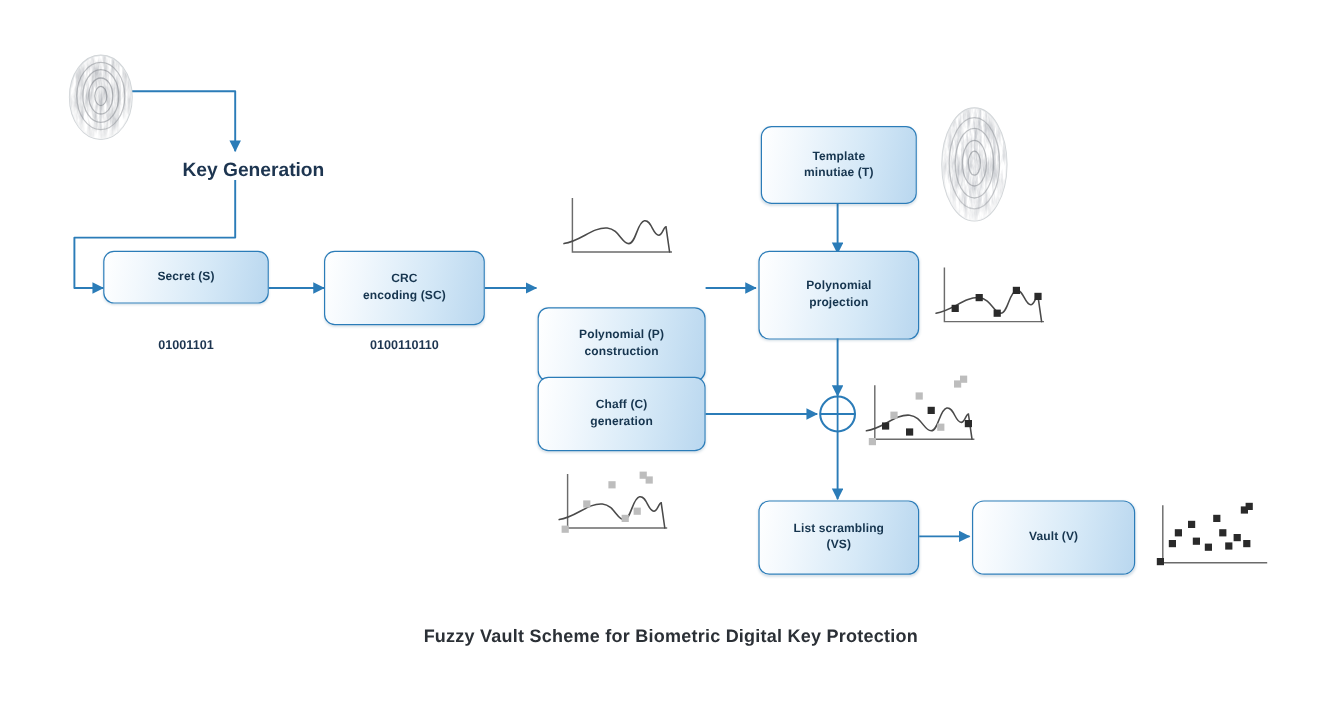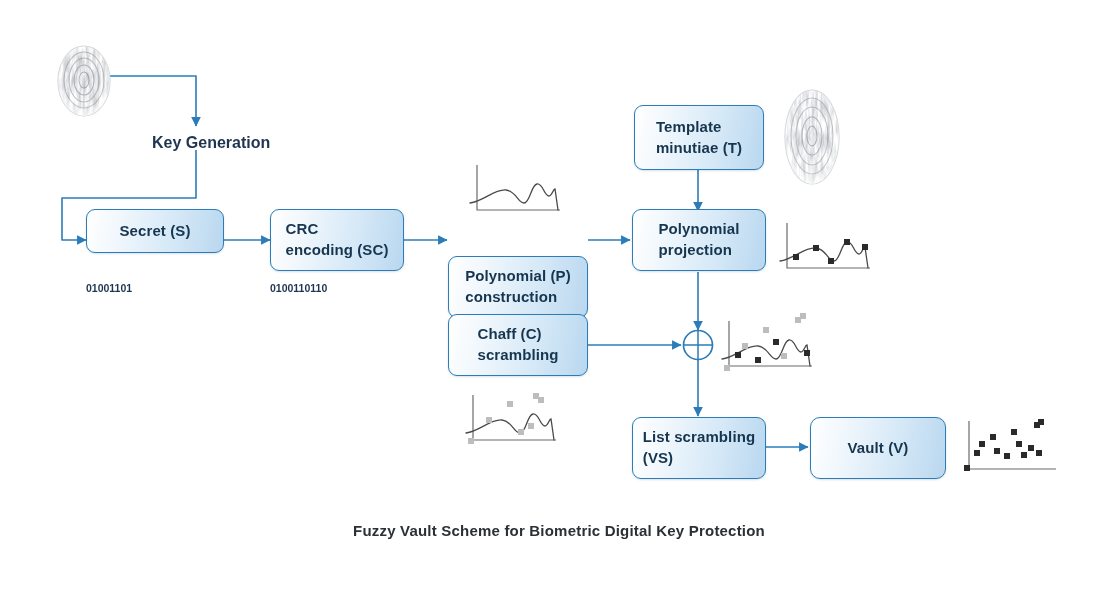--- a/index.html
+++ b/index.html
@@ -27,23 +27,23 @@
   .box {
     position: absolute;
     box-sizing: border-box;
     border: 1.4px solid #2b7cb8;
     border-radius: 9px;
     background: linear-gradient(100deg, #ffffff 0%, #f2f8fd 22%, #d6e9f7 62%, #b9d7ef 100%);
     box-shadow: 0 1px 2px rgba(40,90,130,0.18);
     display: flex;
     align-items: center;
     justify-content: center;
-    text-align: left;
+    text-align: center;
     color: #16354f;
-    font-size: 15px;
+    font-size: 10px;
     font-weight: bold;
     line-height: 1.38;
     letter-spacing: .1px;
     padding: 2px 6px;
   }
   .box span { display: block; }
 
   
   .label {
     position: absolute;
@@ -51,20 +51,21 @@
     font-size: 16px;
     font-weight: bold;
     white-space: nowrap;
   }
   .binlabel {
     position: absolute;
     color: #1d3550;
     font-size: 10.5px;
     font-weight: bold;
     white-space: nowrap;
+    text-align: center;
   }
 
   
   #caption {
     position: absolute;
     left: 0;
     top: 522px;
     width: 1118px;
     text-align: center;
     font-size: 15px;
@@ -255,32 +256,32 @@
 <div class="box" style="left:448px; top:209px; width:140px; height:62px;margin-top:47px;">
   <div>
     <span>Polynomial (P)</span>
     <span>construction</span>
   </div>
 </div>
 
 <div class="box" style="left:448px; top:314px; width:140px; height:62px;">
   <div>
     <span>Chaff (C)</span>
-    <span>scrambling</span>
+    <span>generation</span>
   </div>
 </div>
 
 <div class="box" style="left:634px; top:105px; width:130px; height:65px;">
   <div>
     <span>Template</span>
     <span>minutiae (T)</span>
   </div>
 </div>
 
-<div class="box" style="left:632px; top:209px; width:134px; height:62px;">
+<div class="box" style="left:632px; top:209px; width:134px; height:74px;">
   <div>
     <span>Polynomial</span>
     <span>projection</span>
   </div>
 </div>
 
 <div class="box" style="left:632px; top:417px; width:134px; height:62px;">
   <div>
     <span>List scrambling</span>
     <span>(VS)</span>

